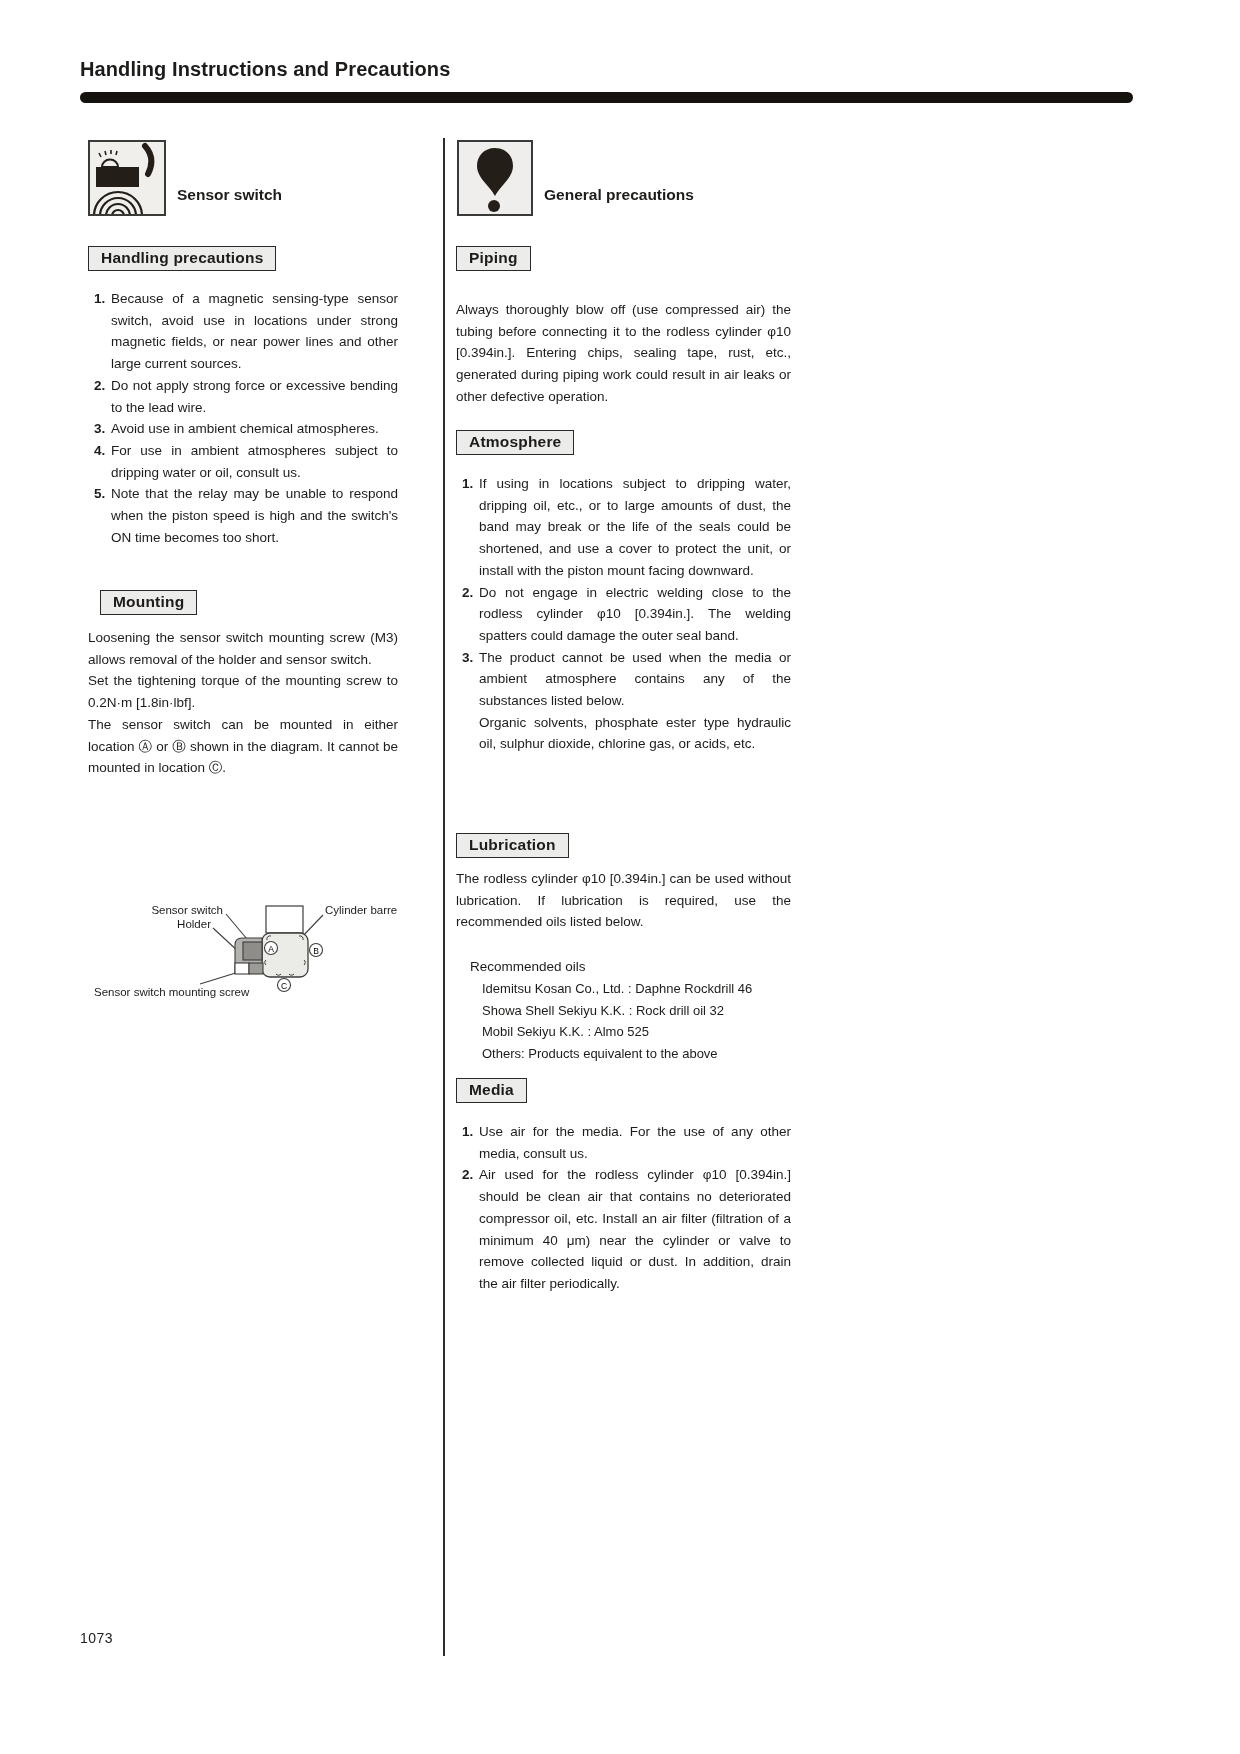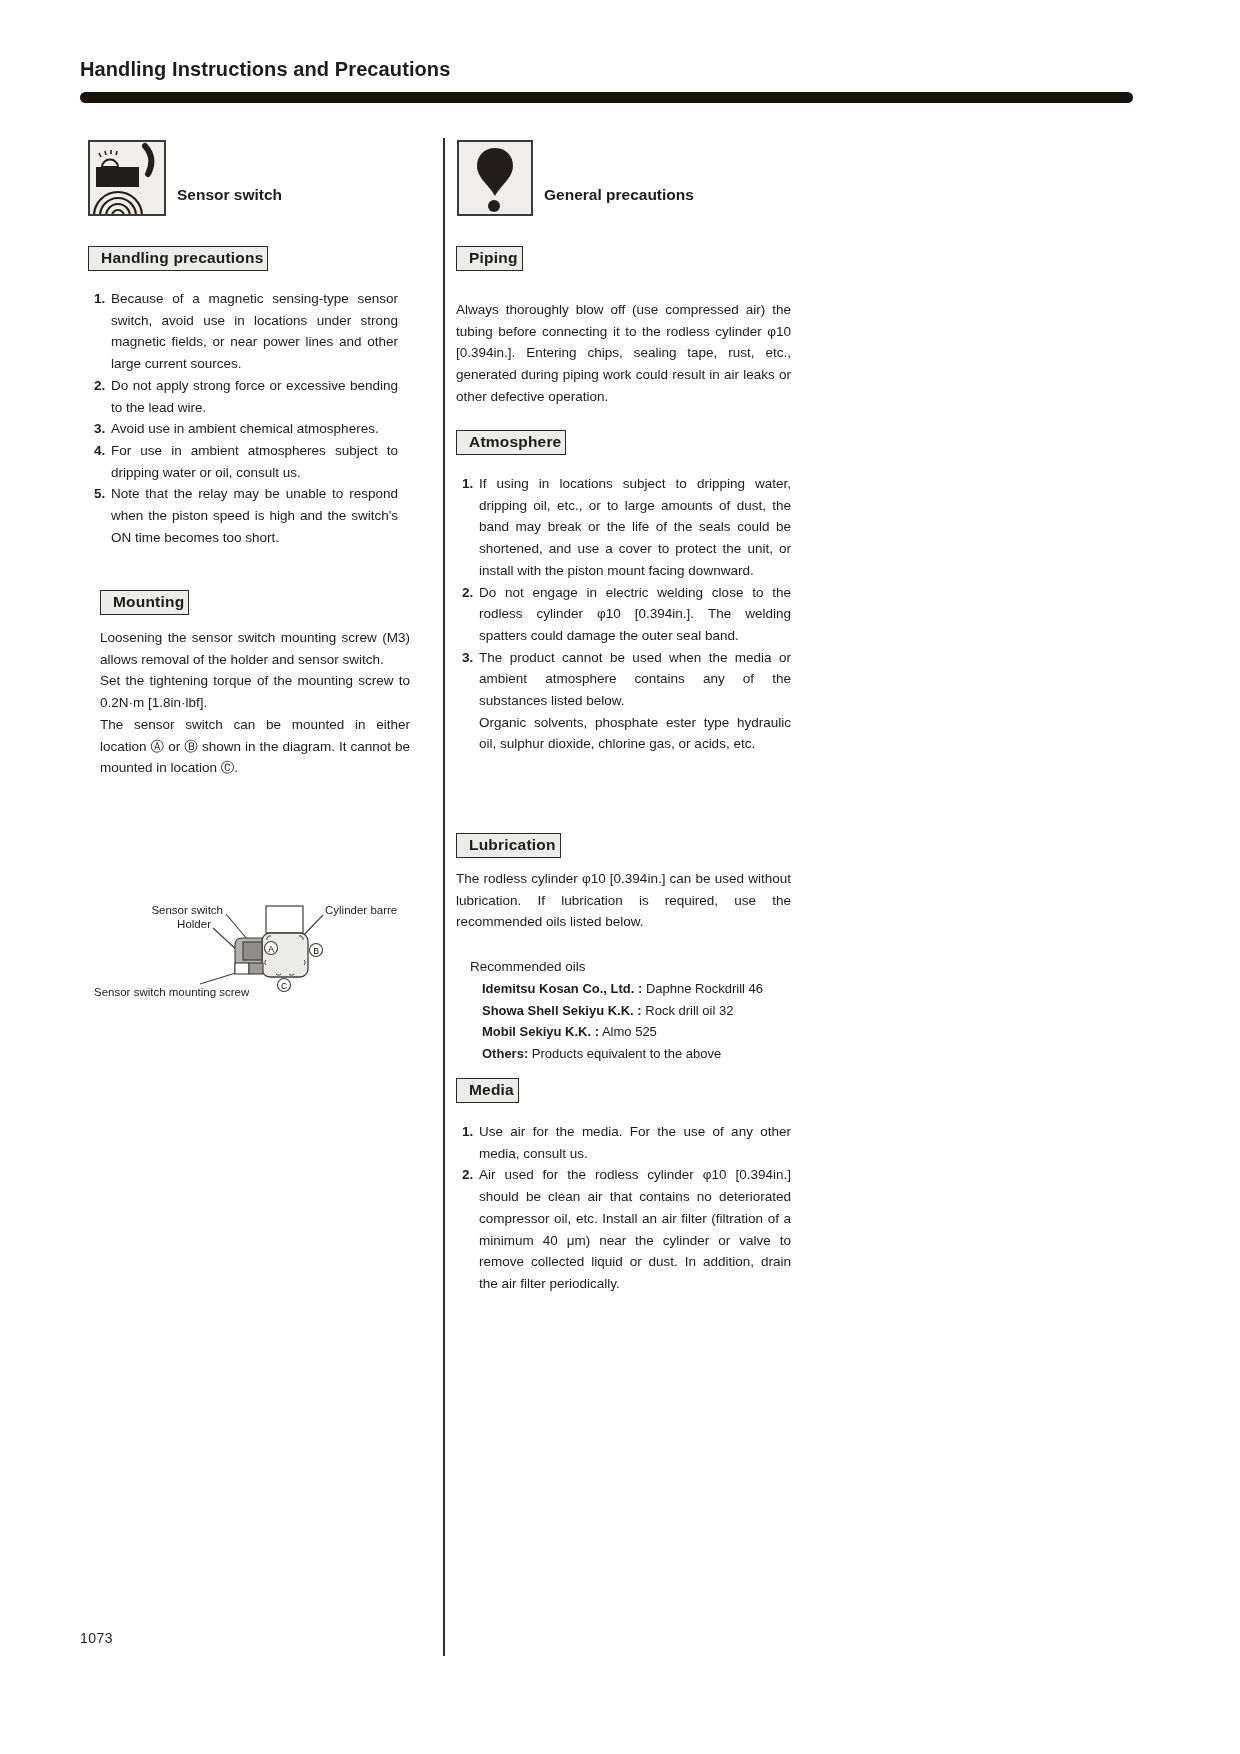--- a/index.html
+++ b/index.html
@@ -12,32 +12,32 @@
   .col-divider{left:443px;top:138px;width:2px;height:1518px;background:#2e2c2a;}
   
   .col-left{left:88px;top:0;width:310px;height:1700px;}
   .col-right{left:456px;top:0;width:335px;height:1700px;}
   
   .icon-row{display:flex;align-items:flex-end;}
   .icon-box{width:78px;height:76px;flex:none;}
   .icon-label{font-size:15.5px;font-weight:bold;margin-left:11px;margin-bottom:12px;white-space:nowrap;}
   
   .sec-head{display:inline-block;border:1.5px solid #2a2a28;background:#ececea;
-            padding:2px 4px 3px 12px;font-size:15.5px;font-weight:bold;letter-spacing:.2px;}
+            padding:2px 12px 3px 12px;font-size:15.5px;font-weight:bold;letter-spacing:.2px;}
   
   .body-txt{font-size:13.5px;line-height:21.7px;text-align:justify;}
   .para{margin:0;}
   .item{display:flex;}
   .num{flex:none;width:17px;margin-left:6px;font-weight:bold;}
   .itext{flex:1;text-align:justify;}
   .cont{margin-left:23px;}
   
   .rec-title{font-size:13.5px;line-height:21.7px;margin-left:14px;}
   .oil-line{font-size:13px;line-height:21.7px;margin-left:26px;white-space:nowrap;}
-  .oil-name{font-weight:bold;text-align:center;}
+  .oil-name{font-weight:normal;text-align:center;}
   
   .caution{display:flex;font-size:13px;line-height:19.5px;}
   .caution-label{flex:none;font-weight:bold;width:60px;}
   .caution-text{width:244px;}
   
   .diagram{left:-8px;width:318px;height:112px;}
   .diagram svg{display:block;}
   .dlabel{font-size:11.5px;fill:#1e1c1a;}
   .page-number{left:80px;top:1630px;font-size:14px;letter-spacing:.5px;}
 </style>
@@ -103,21 +103,21 @@
     <div class="item">
       <span class="num">5.</span>
       <span class="itext">Note that the relay may be unable to respond when the piston speed is high and the switch's ON time becomes too short.</span>
     </div>
   </div>
 
   <div class="abs" style="left:0;top:590px;margin-left:12px;">
     <span class="sec-head">Mounting</span>
   </div>
 
-  <div class="abs body-txt" style="left:12px;top:627px;width:310px;">
+  <div class="abs body-txt" style="left:0;top:627px;width:310px;">
     <p class="para">Loosening the sensor switch mounting screw (M3) allows removal of the holder and sensor switch.</p>
     <p class="para">Set the tightening torque of the mounting screw to 0.2N·m [1.8in·lbf].</p>
     <p class="para">The sensor switch can be mounted in either location Ⓐ or Ⓑ shown in the diagram. It cannot be mounted in location Ⓒ.</p>
   </div>
 
   <div class="abs diagram" style="top:900px;">
     <svg width="318" height="112" viewBox="0 0 318 112">
 
       <g stroke="#3f3d3b" stroke-width="1.1">
         <line x1="146" y1="14" x2="172" y2="45"></line>

